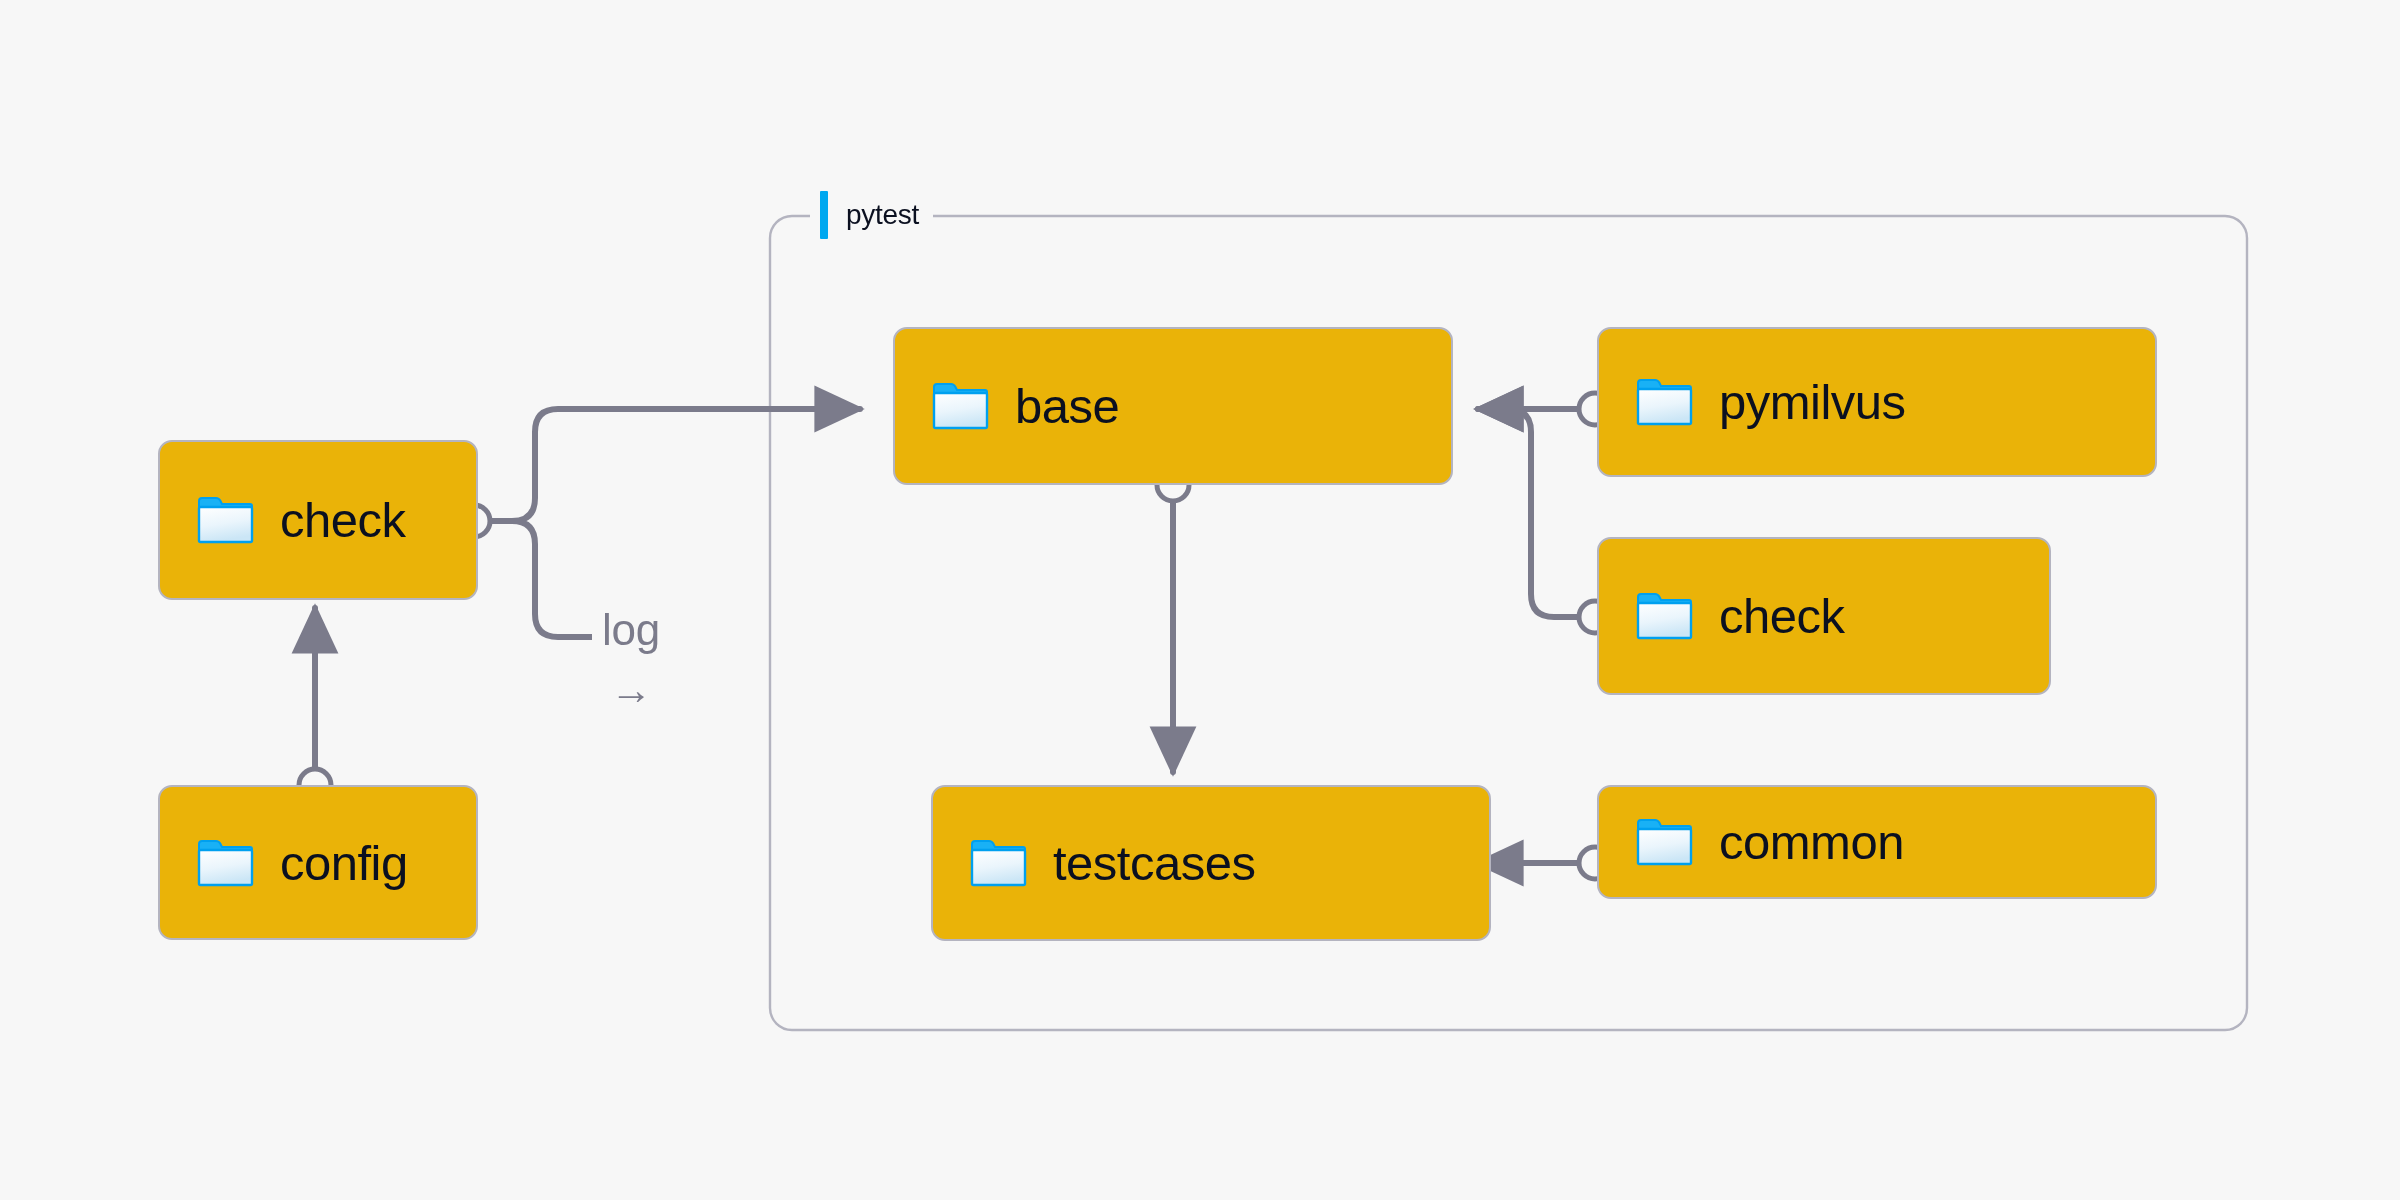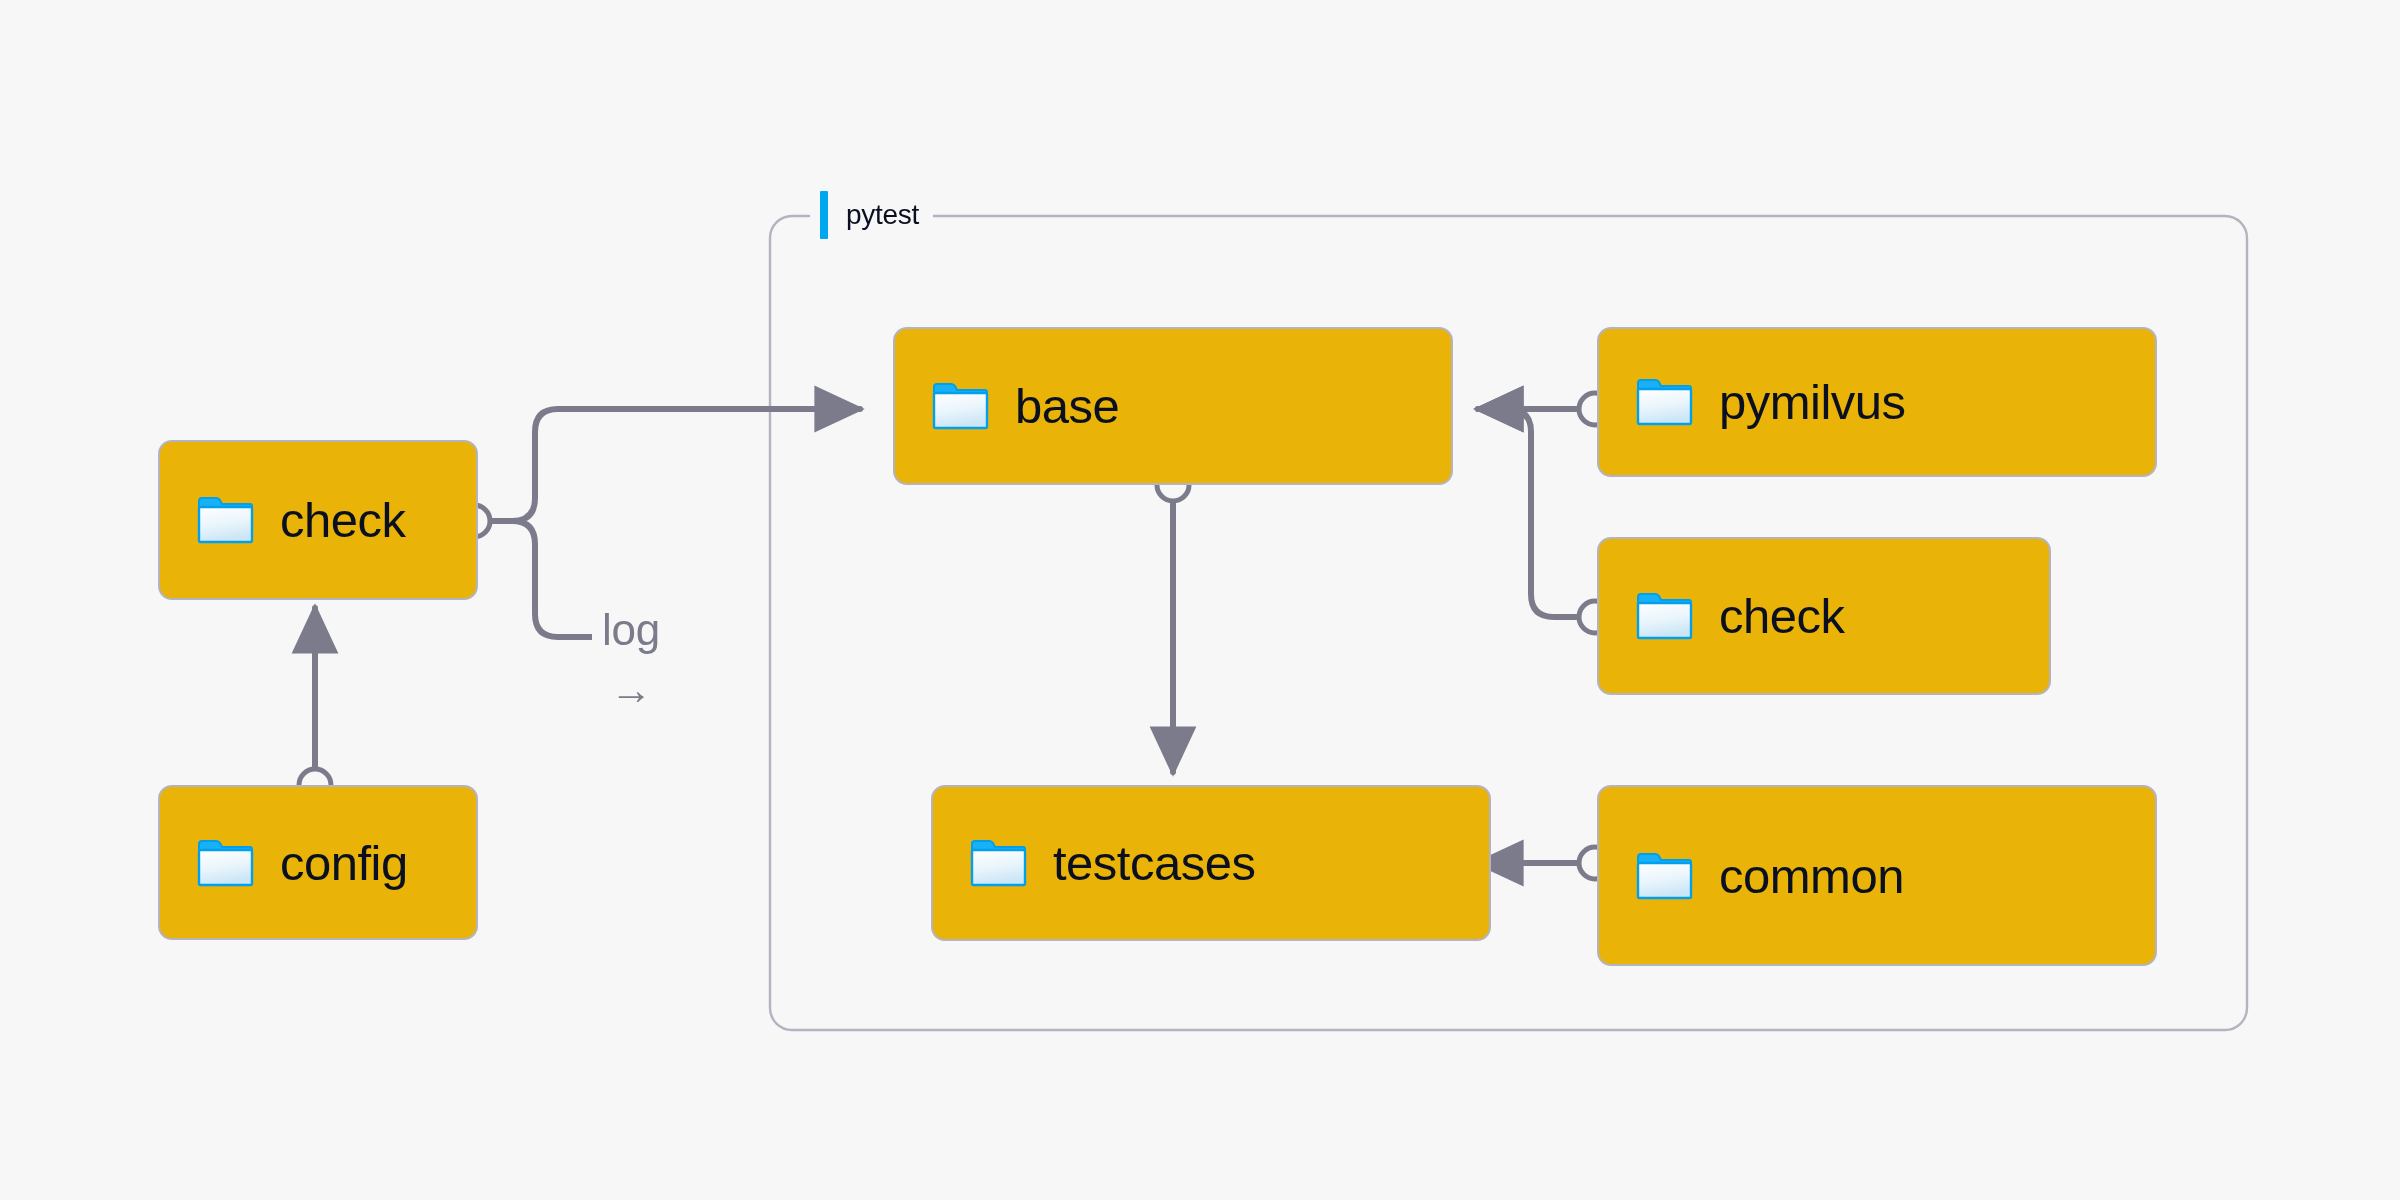--- a/index.html
+++ b/index.html
@@ -197,21 +197,21 @@
   </div>
 
   <div class="node" style="left:1597px; top:537px; width:454px; height:158px;">
     <svg class="folder-icon" viewBox="0 0 58 50">
       <path d="M3 10 L3 6 Q3 3 6 3 L20 3 Q23 3 24.5 6 L26 9 L54 9 Q56 9 56 11 L56 14 L3 14 Z" fill="#19b1f5" stroke="#00a0ef" stroke-width="2" stroke-linejoin="round"></path>
       <rect x="3" y="12" width="53" height="35" rx="1.5" fill="url(#folderGrad)" stroke="#00a0ef" stroke-width="2.4"></rect>
     </svg>
     <span class="node-label">check</span>
   </div>
 
-  <div class="node" style="left:1597px; top:785px; width:560px; height:181px;">
+  <div class="node" style="left:1597px; top:785px; width:560px; height:114px;">
     <svg class="folder-icon" viewBox="0 0 58 50">
       <path d="M3 10 L3 6 Q3 3 6 3 L20 3 Q23 3 24.5 6 L26 9 L54 9 Q56 9 56 11 L56 14 L3 14 Z" fill="#19b1f5" stroke="#00a0ef" stroke-width="2" stroke-linejoin="round"></path>
       <rect x="3" y="12" width="53" height="35" rx="1.5" fill="url(#folderGrad)" stroke="#00a0ef" stroke-width="2.4"></rect>
     </svg>
     <span class="node-label">common</span>
   </div>
 
 </div>
 
 </body></html>

